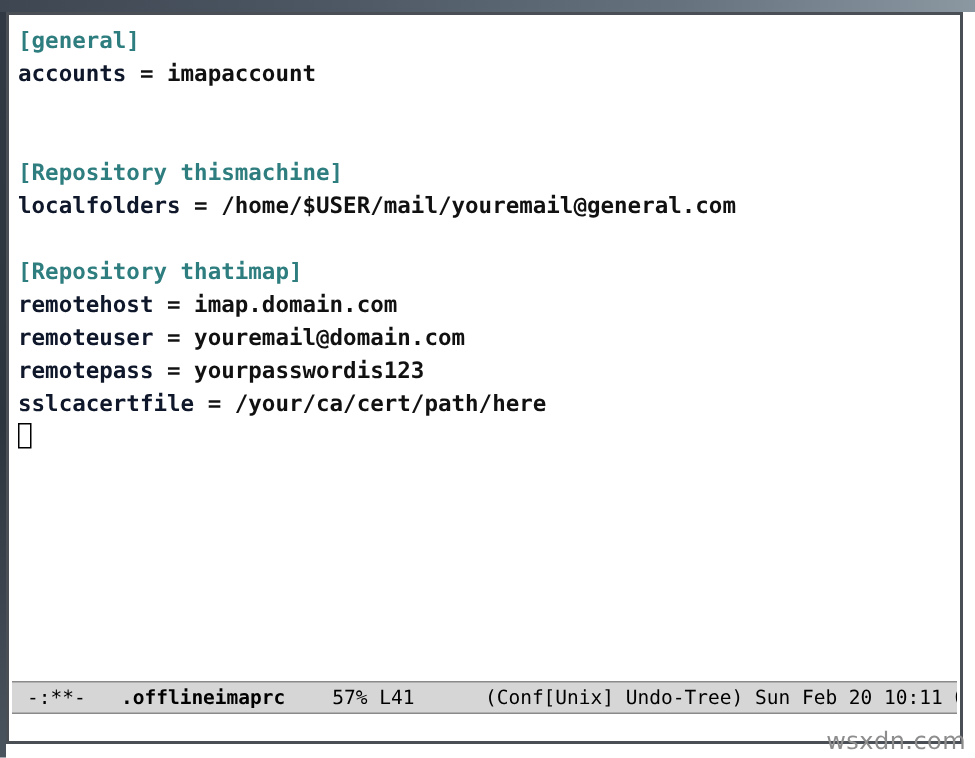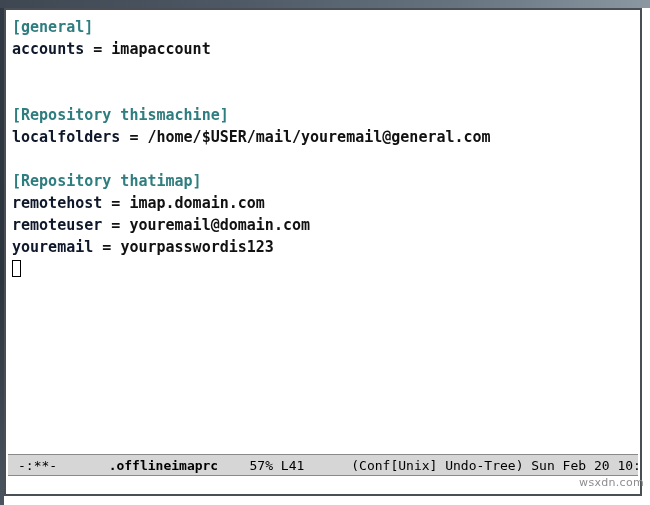--- a/index.html
+++ b/index.html
@@ -101,39 +101,39 @@
     border-bottom: 1px solid #8a8a8a;
     color: #000000;
     font-size: 13px;
     line-height: 22px;
     white-space: nowrap;
     overflow: hidden;
     padding-left: 10px;
     box-sizing: border-box;
   }
   #mode-line .ml-seg { display: inline; }
-  #mode-line .ml-file { font-weight: bold; margin-left: 28px; }
+  #mode-line .ml-file { font-weight: bold; }
 
   
   #minibuffer {
     position: absolute;
     left: 0;
     right: 0;
     top: 468px;
     height: 20px;
     background: #ffffff;
   }
 
   
   #watermark {
     position: absolute;
     right: 6px;
-    bottom: 16px;
+    bottom: 2px;
     font-family: "DejaVu Sans", "Liberation Sans", sans-serif;
-    font-size: 11px;
+    font-size: 16px;
     color: #8d8d8d;
     letter-spacing: 0.3px;
   }
 </style>
 </head>
 <body>
 
 <div id="desktop">
 
   <div id="titlebar-strip"></div>
@@ -145,21 +145,22 @@
         <div class="code-line"><span class="sec">[general]</span></div>
         <div class="code-line"><span class="key">accounts</span><span class="punct"> = </span><span class="val">imapaccount</span></div>
         <div class="code-line">&nbsp;</div>
         <div class="code-line">&nbsp;</div>
         <div class="code-line"><span class="sec">[Repository thismachine]</span></div>
         <div class="code-line"><span class="key">localfolders</span><span class="punct"> = </span><span class="val">/home/$USER/mail/youremail@general.com</span></div>
         <div class="code-line">&nbsp;</div>
         <div class="code-line"><span class="sec">[Repository thatimap]</span></div>
         <div class="code-line"><span class="key">remotehost</span><span class="punct"> = </span><span class="val">imap.domain.com</span></div>
         <div class="code-line"><span class="key">remoteuser</span><span class="punct"> = </span><span class="val">youremail@domain.com</span></div>
-        <div class="code-line"><span class="key">youremail</span><span class="punct"> = </span><span class="val">yourpasswordis123</span></div>
+        <div class="code-line"><span class="key">remotepass</span><span class="punct"> = </span><span class="val">yourpasswordis123</span></div>
+        <div class="code-line"><span class="key">sslcacertfile</span><span class="punct"> = </span><span class="val">/your/ca/cert/path/here</span></div>
         <div class="code-line cursor-line"><span class="block-cursor"></span></div>
       </div>
 
     <div id="mode-line">
       <span class="ml-seg">-:**-</span><span class="ml-seg">&nbsp;&nbsp;&nbsp;</span><span class="ml-seg ml-file">.offlineimaprc</span><span class="ml-seg">&nbsp;&nbsp;&nbsp;&nbsp;</span><span class="ml-seg">57%</span><span class="ml-seg">&nbsp;</span><span class="ml-seg">L41</span><span class="ml-seg">&nbsp;&nbsp;&nbsp;&nbsp;&nbsp;&nbsp;</span><span class="ml-seg">(Conf[Unix] Undo-Tree)</span><span class="ml-seg">&nbsp;</span><span class="ml-seg">Sun Feb 20 10:11</span><span class="ml-seg">&nbsp;</span><span class="ml-seg">0.3</span>
     </div>
 
     <div id="minibuffer">
       <span></span>
     </div>

